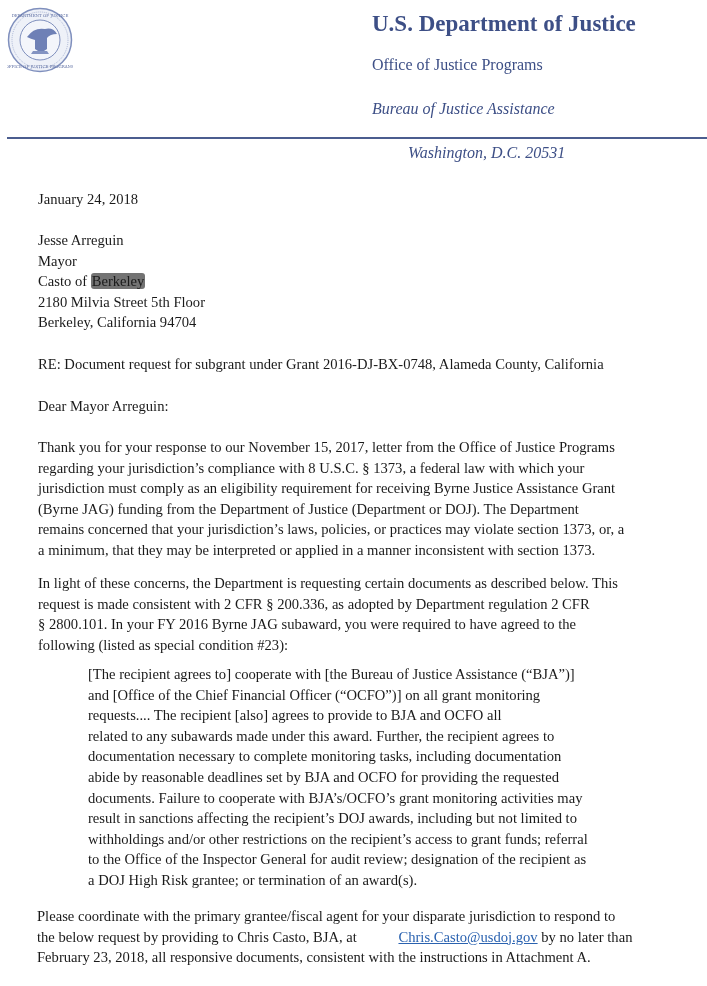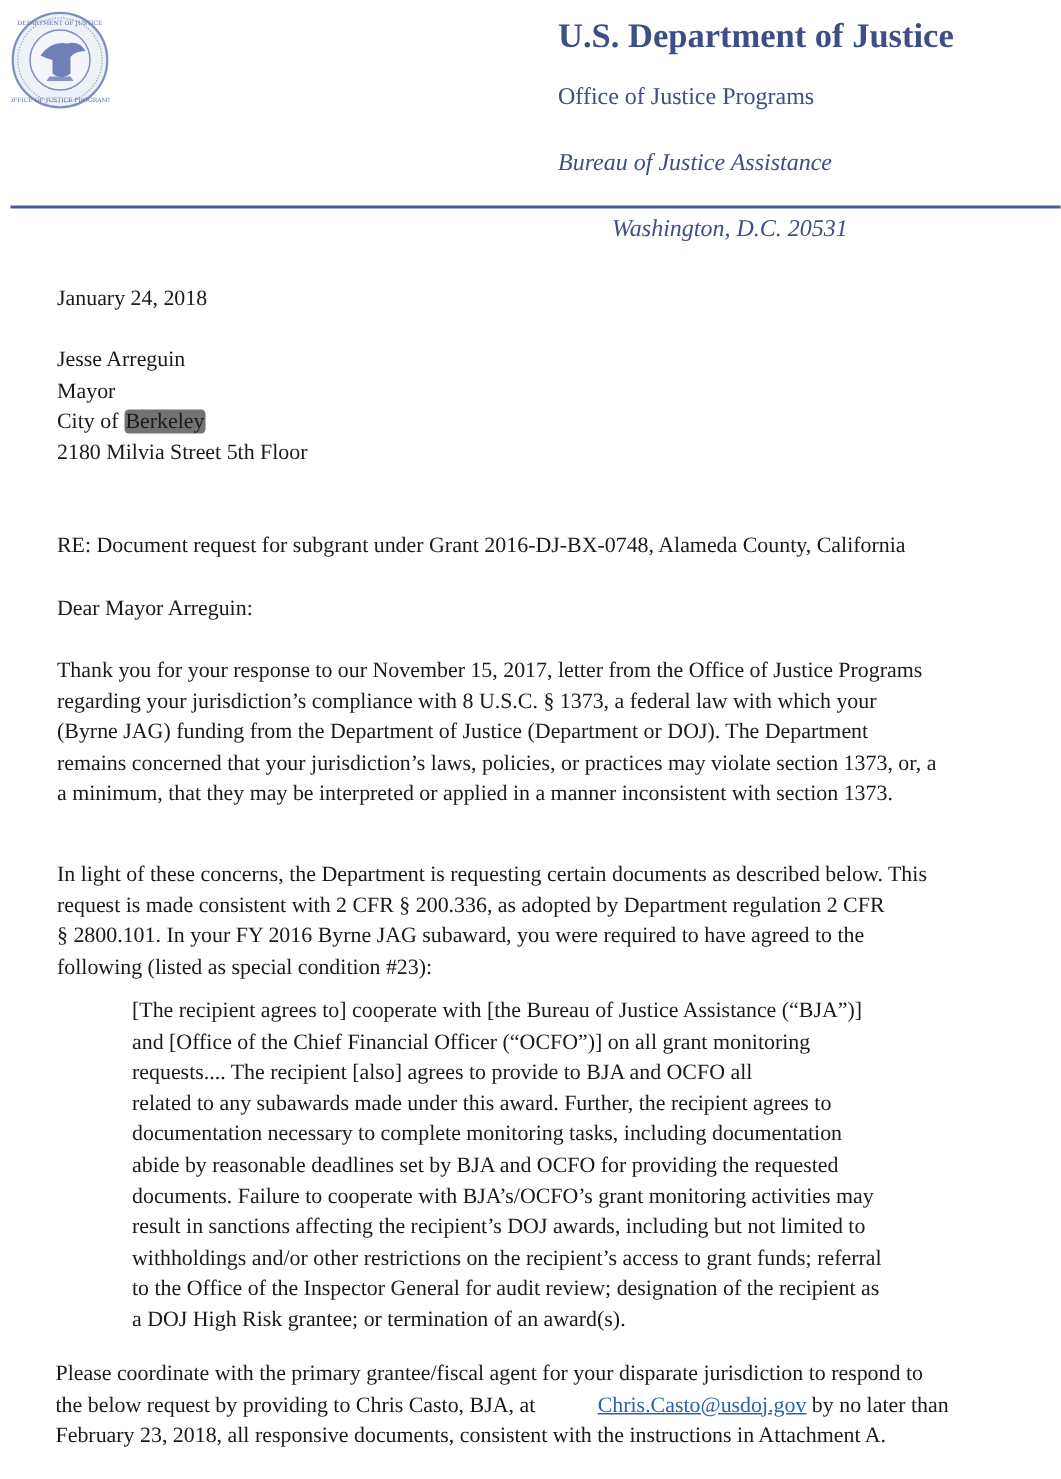--- a/index.html
+++ b/index.html
@@ -117,31 +117,33 @@
   <div class="lh-bja">Bureau of Justice Assistance</div>
 </div>
 <div class="lh-rule"></div>
 <div class="lh-city">Washington, D.C. 20531</div>
 
 <div class="body-text date">January 24, 2018</div>
 
 <div class="body-text address">
   <span class="line">Jesse Arreguin</span>
   <span class="line">Mayor</span>
-  <span class="line"><span>City of </span><span class="highlight">Berkeley</span></span>
+  <span class="line"><span>Casto of </span><span class="highlight">Berkeley</span></span>
   <span class="line">2180 Milvia Street 5th Floor</span>
+  <span class="line">Berkeley, California 94704</span>
 </div>
 
 <div class="body-text re">RE: Document request for subgrant under Grant 2016-DJ-BX-0748, Alameda County, California</div>
 
 <div class="body-text salutation">Dear Mayor Arreguin:</div>
 
 <div class="body-text para1">
   <span class="line">Thank you for your response to our November 15, 2017, letter from the Office of Justice Programs</span>
   <span class="line">regarding your jurisdiction’s compliance with 8 U.S.C. § 1373, a federal law with which your</span>
+  <span class="line">jurisdiction must comply as an eligibility requirement for receiving Byrne Justice Assistance Grant</span>
   <span class="line">(Byrne JAG) funding from the Department of Justice (Department or DOJ).   The Department</span>
   <span class="line">remains concerned that your jurisdiction’s laws, policies, or practices may violate section 1373, or, a</span>
   <span class="line">a minimum, that they may be interpreted or applied in a manner inconsistent with section 1373.</span>
 </div>
 
 <div class="body-text para2">
   <span class="line">In light of these concerns, the Department is requesting certain documents as described below.  This</span>
   <span class="line">request is made consistent with 2 CFR § 200.336, as adopted by Department regulation 2 CFR</span>
   <span class="line">§ 2800.101.  In your FY 2016 Byrne JAG subaward, you were required to have agreed to the</span>
   <span class="line">following (listed as special condition #23):</span>

